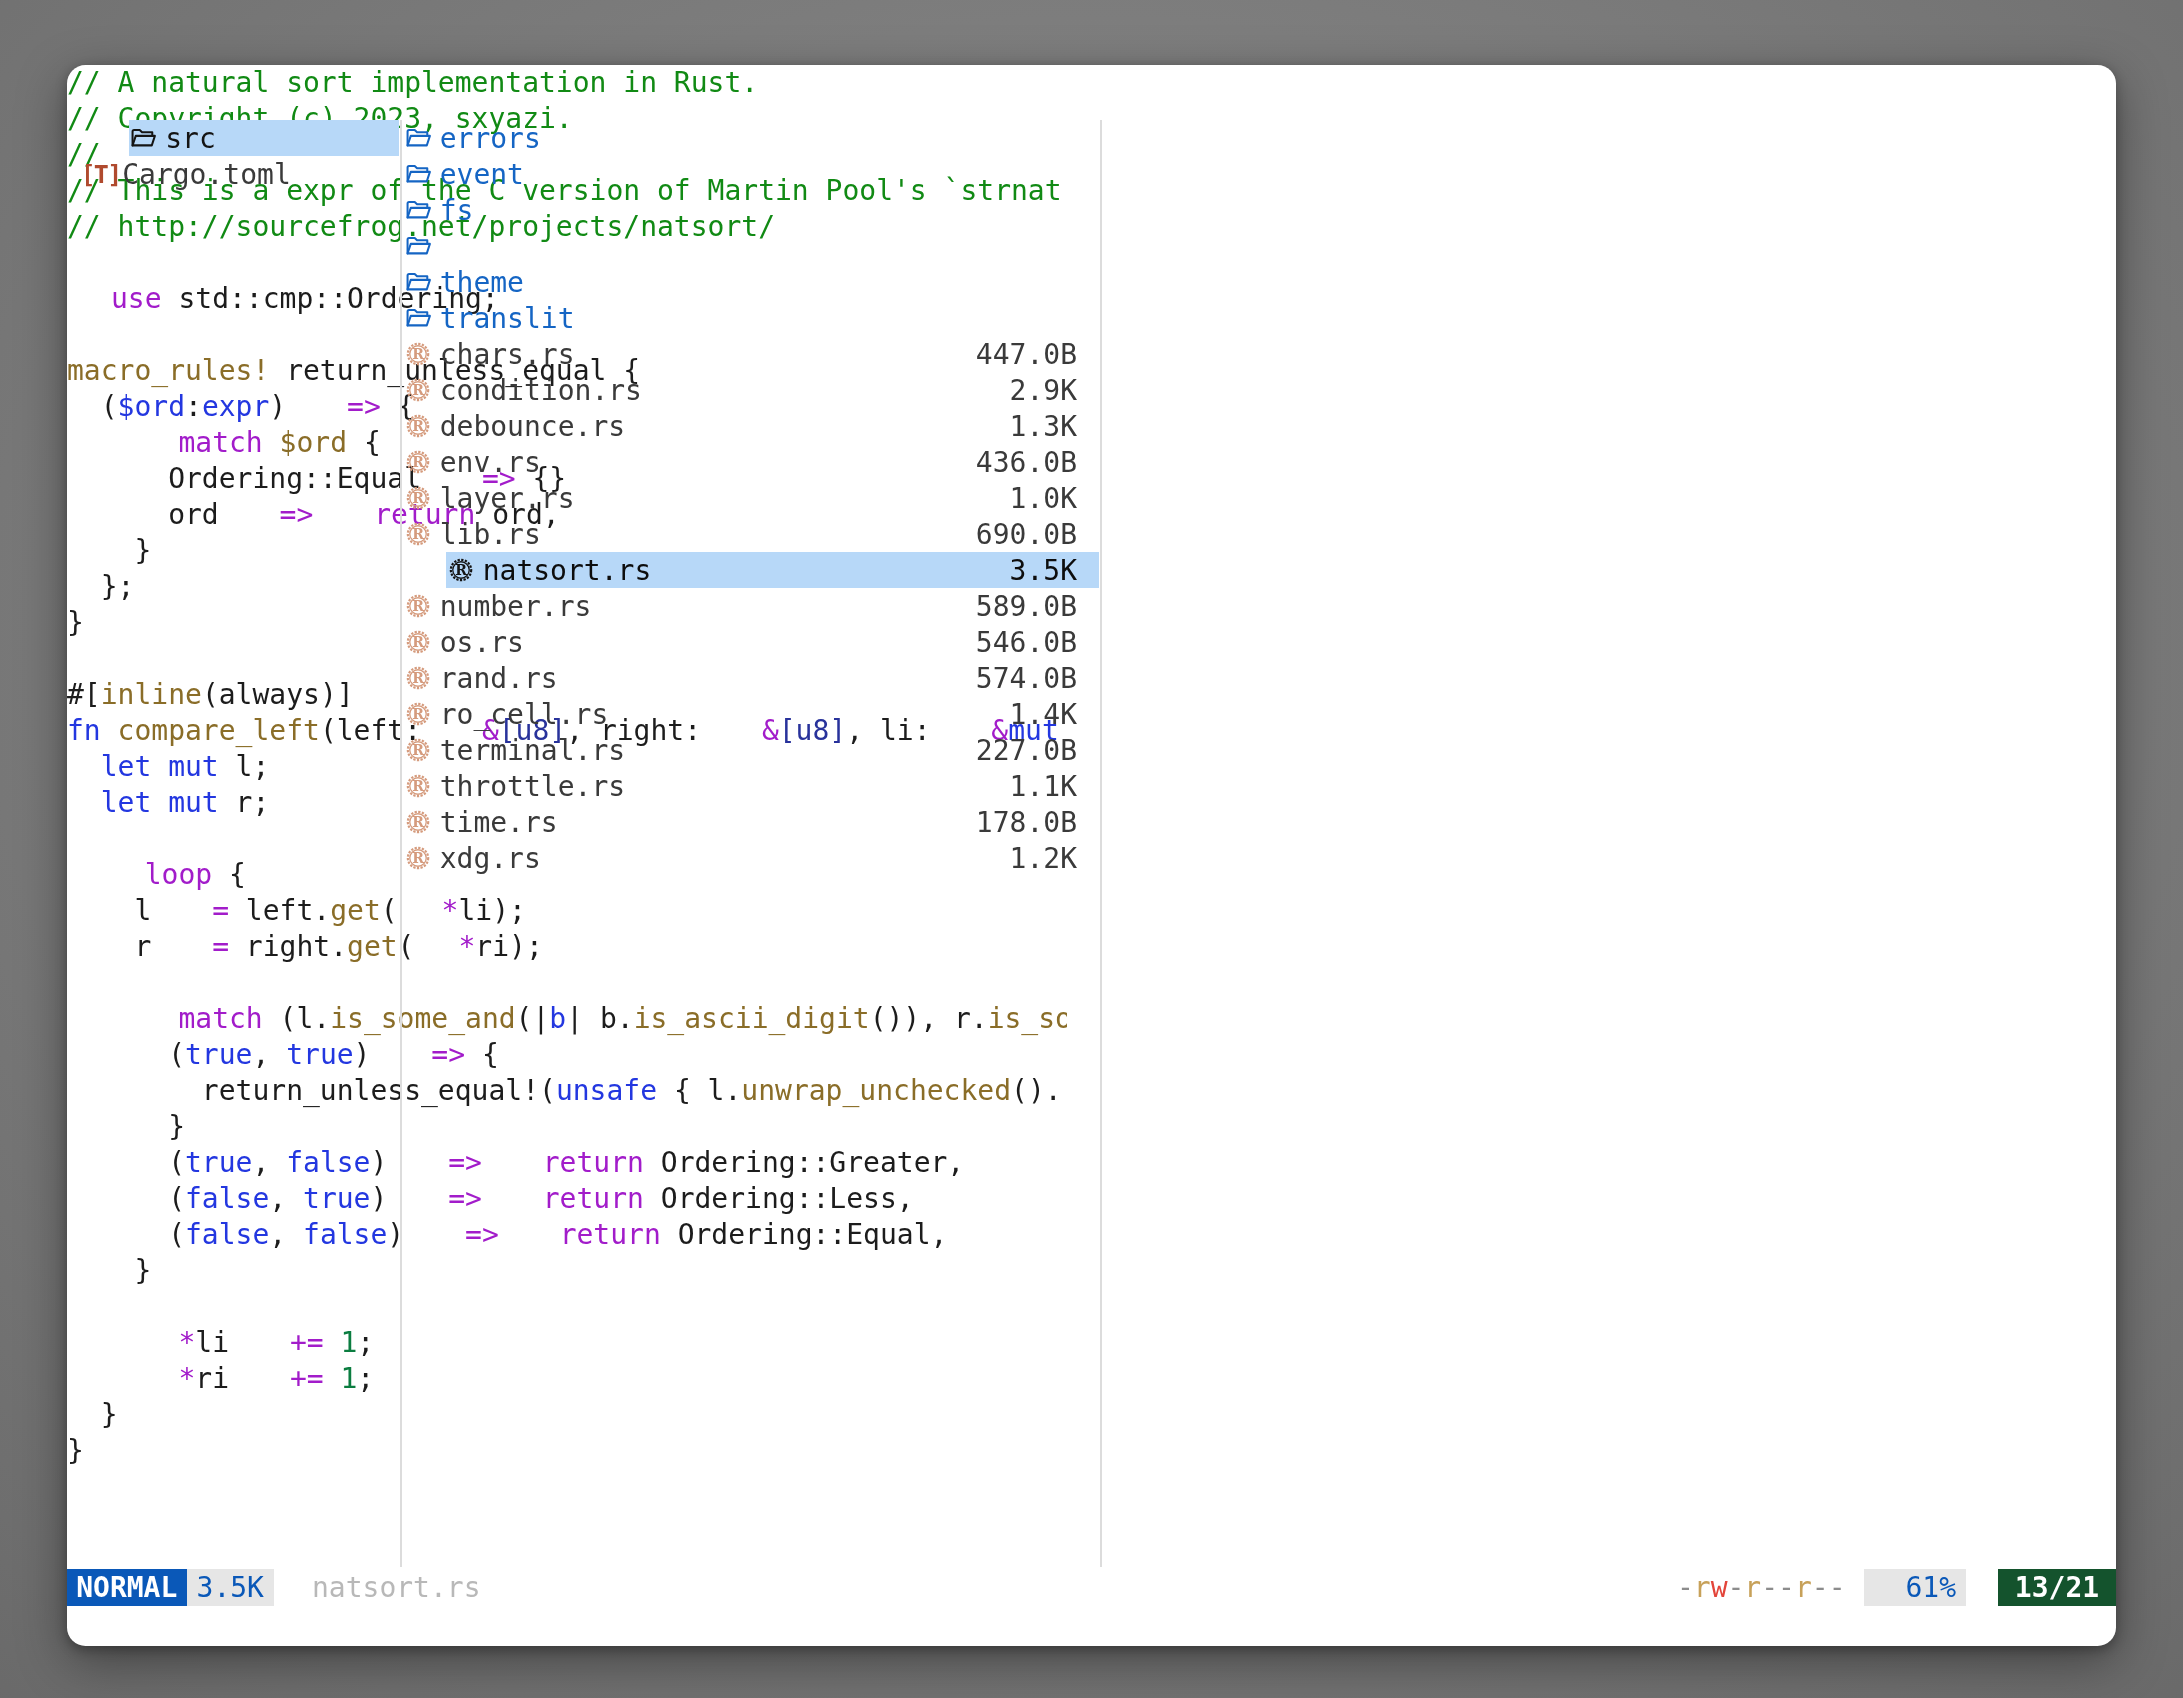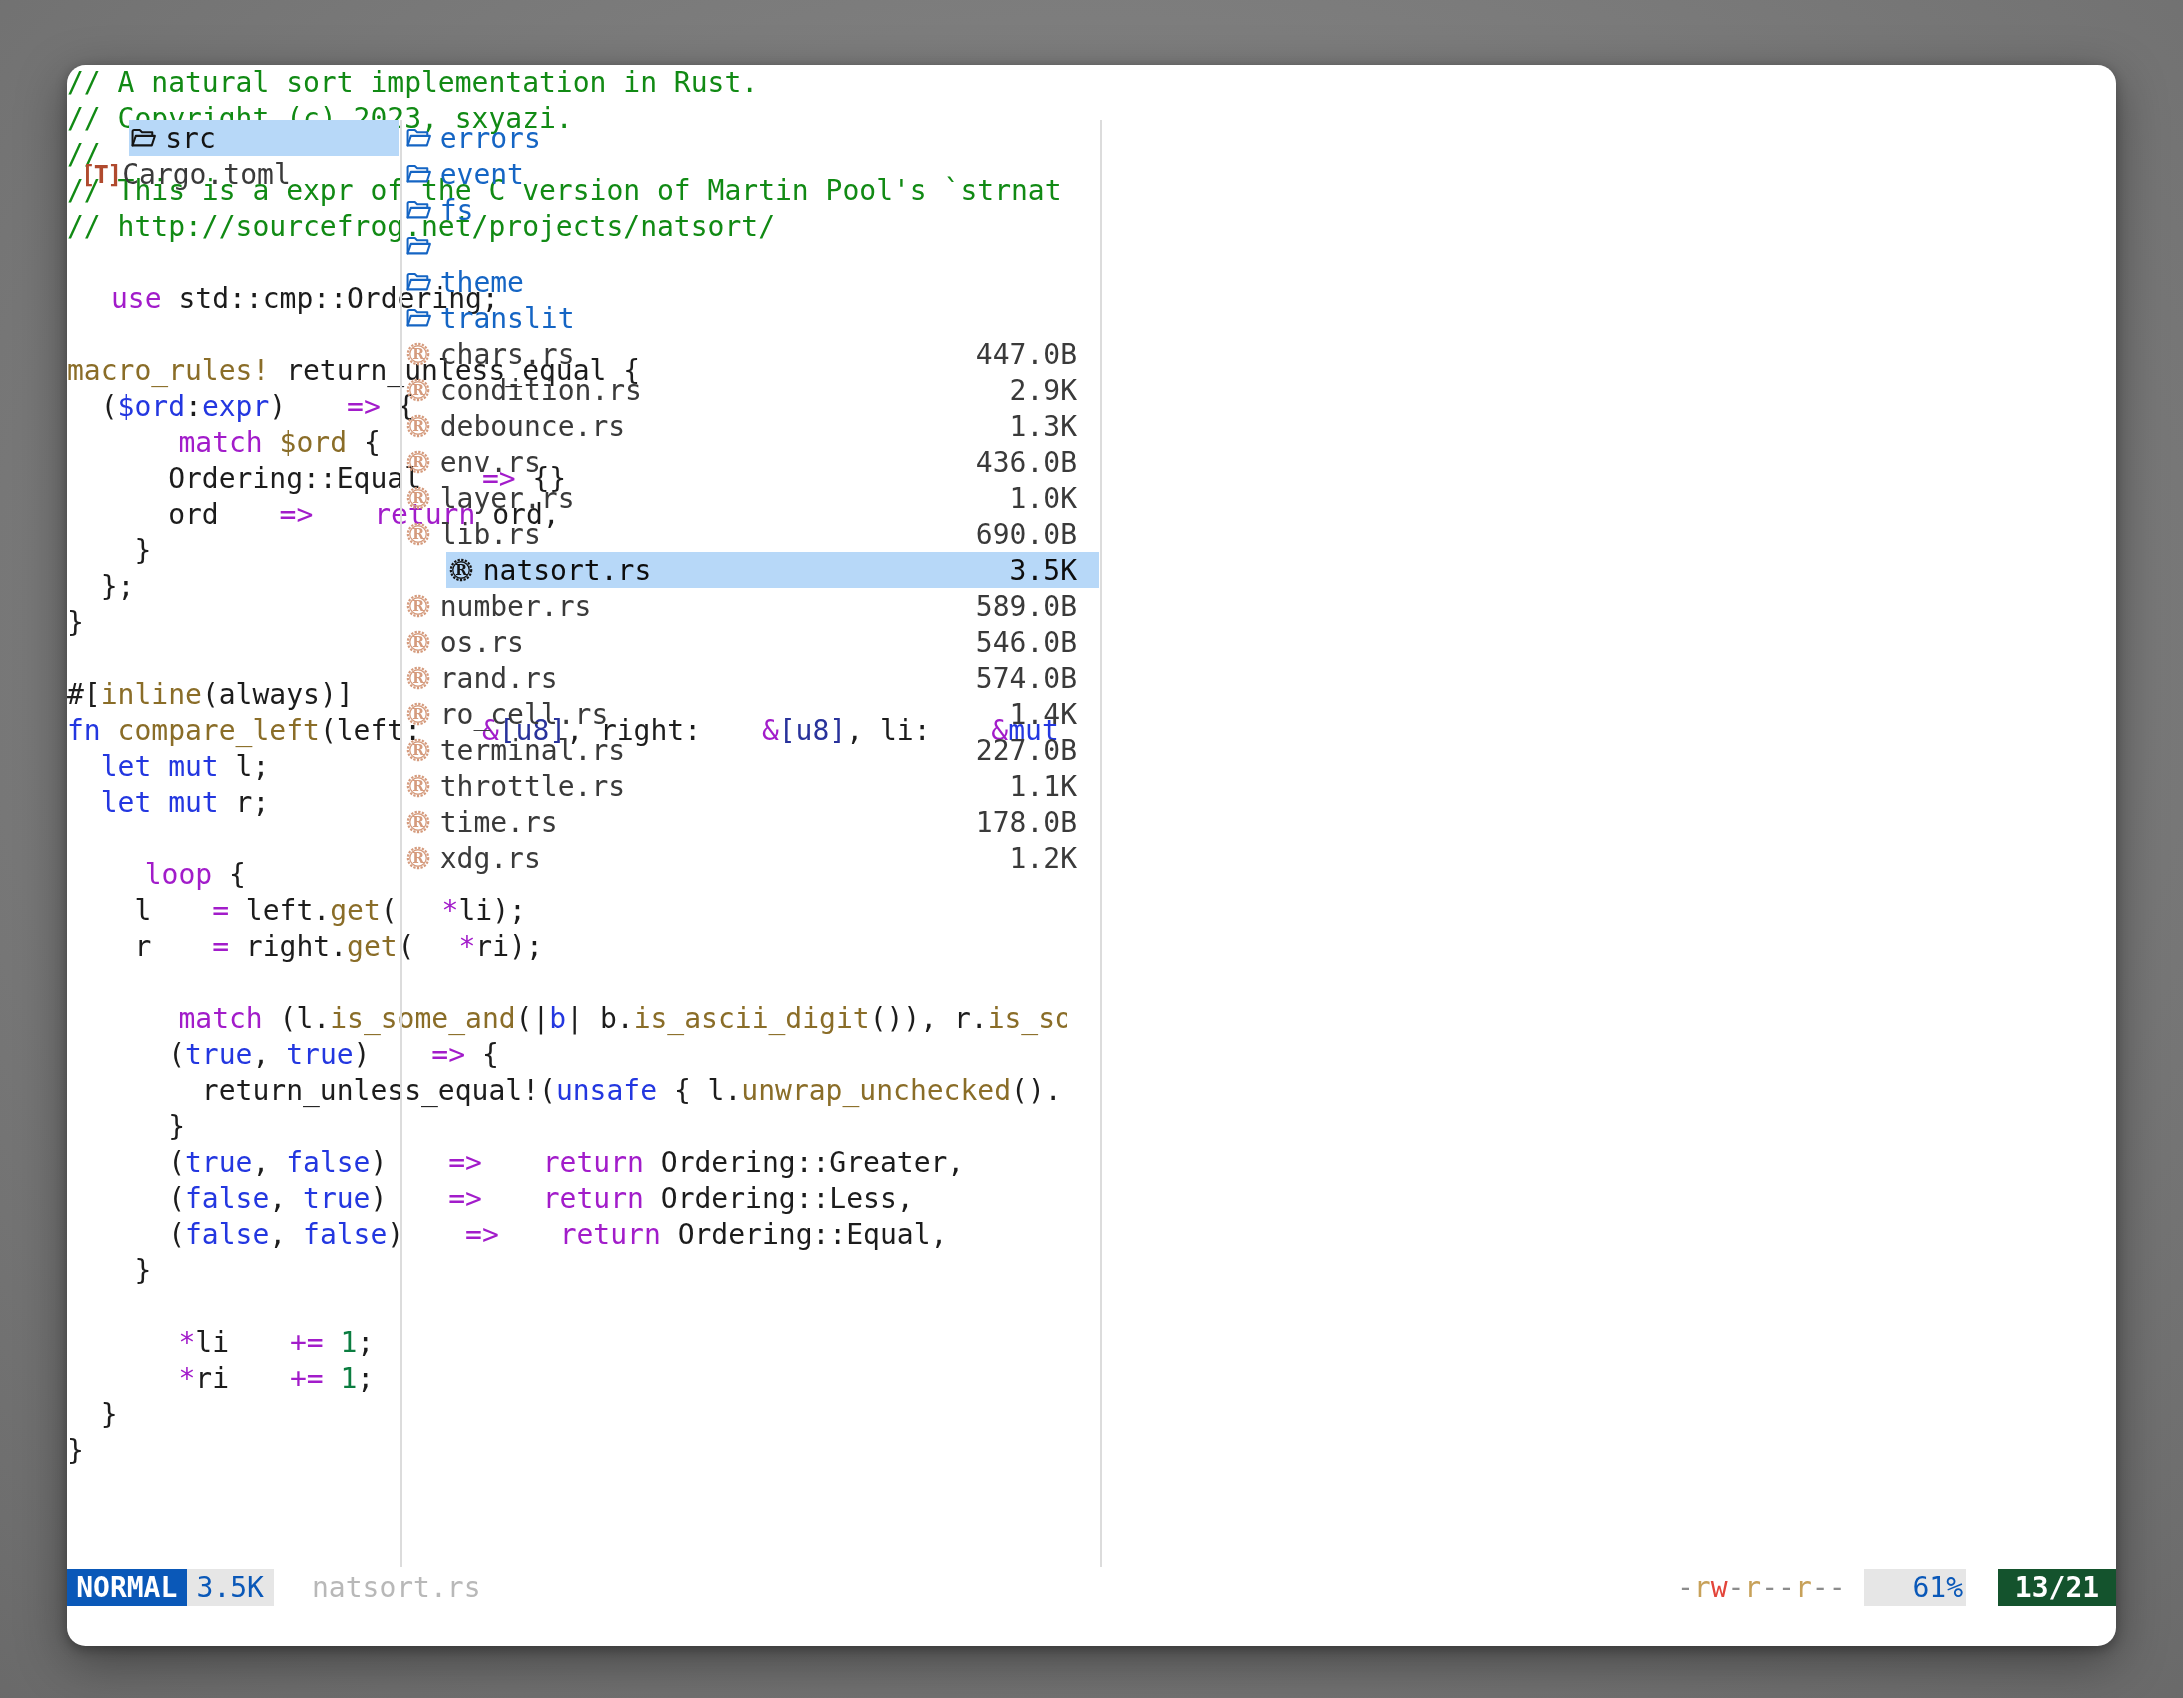--- a/index.html
+++ b/index.html
@@ -48,21 +48,21 @@
   
   .statusbar{position:absolute;left:0;top:1504px;width:100%;height:37px;display:flex;align-items:center;justify-content:space-between;font-size:28px;}
   .sb-left,.sb-right{display:flex;align-items:center;height:37px;}
   .sb-mode{background:#0a58b8;color:#ffffff;font-weight:bold;padding:0 9.2px;height:37px;display:flex;align-items:center;}
   .sb-size{background:#e6e6e6;color:#0a58b8;padding:0 10px;height:37px;display:flex;align-items:center;}
   .sb-name{color:#b8b8b8;margin-left:38px;}
   .sb-perms{letter-spacing:0;margin-right:18.5px;}
   .perm-dash{color:#8c8c8c;}
   .perm-read{color:#c7a159;}
   .perm-write{color:#e3453a;}
-  .sb-percent{background:#e6e6e6;color:#0a58b8;height:37px;min-width:102px;display:flex;align-items:center;justify-content:flex-end;padding-right:3px;box-sizing:border-box;}
+  .sb-percent{background:#e6e6e6;color:#0a58b8;height:37px;min-width:102px;display:flex;align-items:center;justify-content:flex-end;padding-right:10px;box-sizing:border-box;}
   .sb-position{background:#14532d;color:#ffffff;font-weight:bold;height:37px;min-width:118px;display:flex;align-items:center;justify-content:center;box-sizing:border-box;margin-left:32px;}
 </style>
 </head>
 <body>
 
 <div class="window">
 
   <div class="pane pane-parent">
       <div class="row kind-dir sel"><span class="ico"><svg width="28.5" height="28.5" viewBox="0 0 24 24" fill="none" stroke="currentColor" stroke-width="1.7" stroke-linejoin="round" stroke-linecap="round">
             <path d="M3 18V6.3c0-.7.6-1.3 1.3-1.3H9l2 2h8.6v3"></path>

